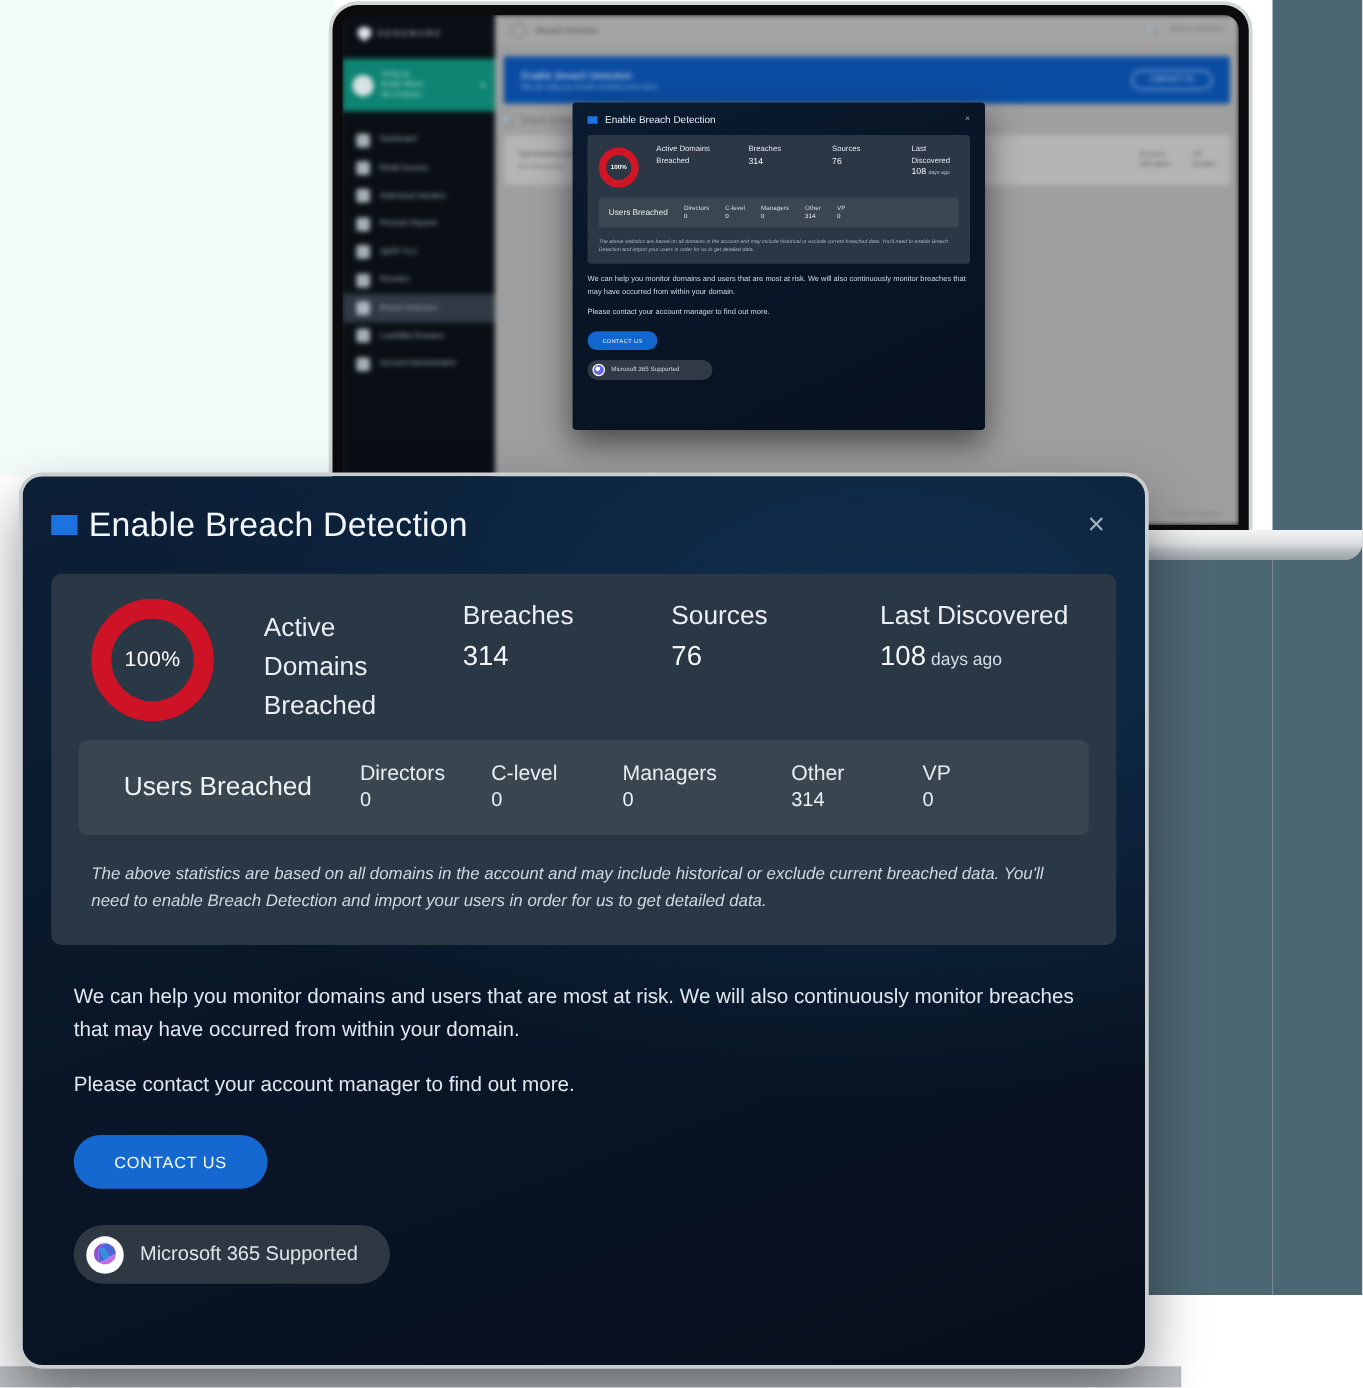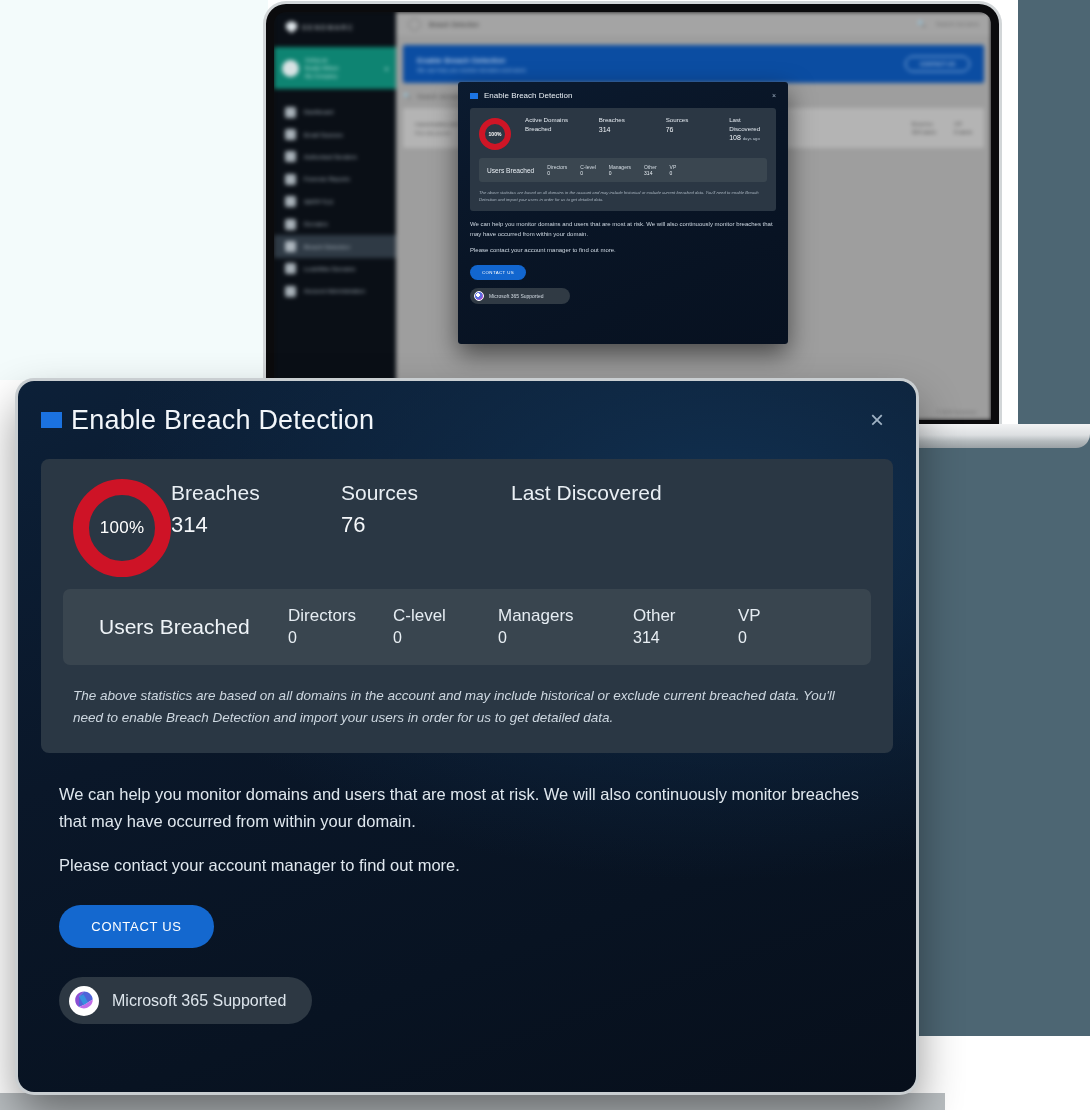--- a/index.html
+++ b/index.html
@@ -705,33 +705,41 @@
       <div class="modal-close">×</div>
     </div>
 
     <div class="stats-card">
 
       <div class="stats-top">
         <div class="donut">
           <span>100%</span>
         </div>
 
+        <div class="stat-block active-dom">
+          <div class="lbl">Active</div>
+          <div class="lbl">Domains</div>
+          <div class="lbl">Breached</div>
+        </div>
 
         <div class="stat-col">
           <div class="lbl">Breaches</div>
           <div class="val">314</div>
         </div>
 
         <div class="stat-col">
           <div class="lbl">Sources</div>
           <div class="val">76</div>
         </div>
 
         <div class="stat-col">
           <div class="lbl">Last Discovered</div>
+          <div class="val">
+            <span>108</span><small>days ago</small>
+          </div>
         </div>
       </div>
 
       <div class="users-card">
         <h3>Users Breached</h3>
 
         <div class="ucol">
           <b>Directors</b>
           <i>0</i>
         </div>

